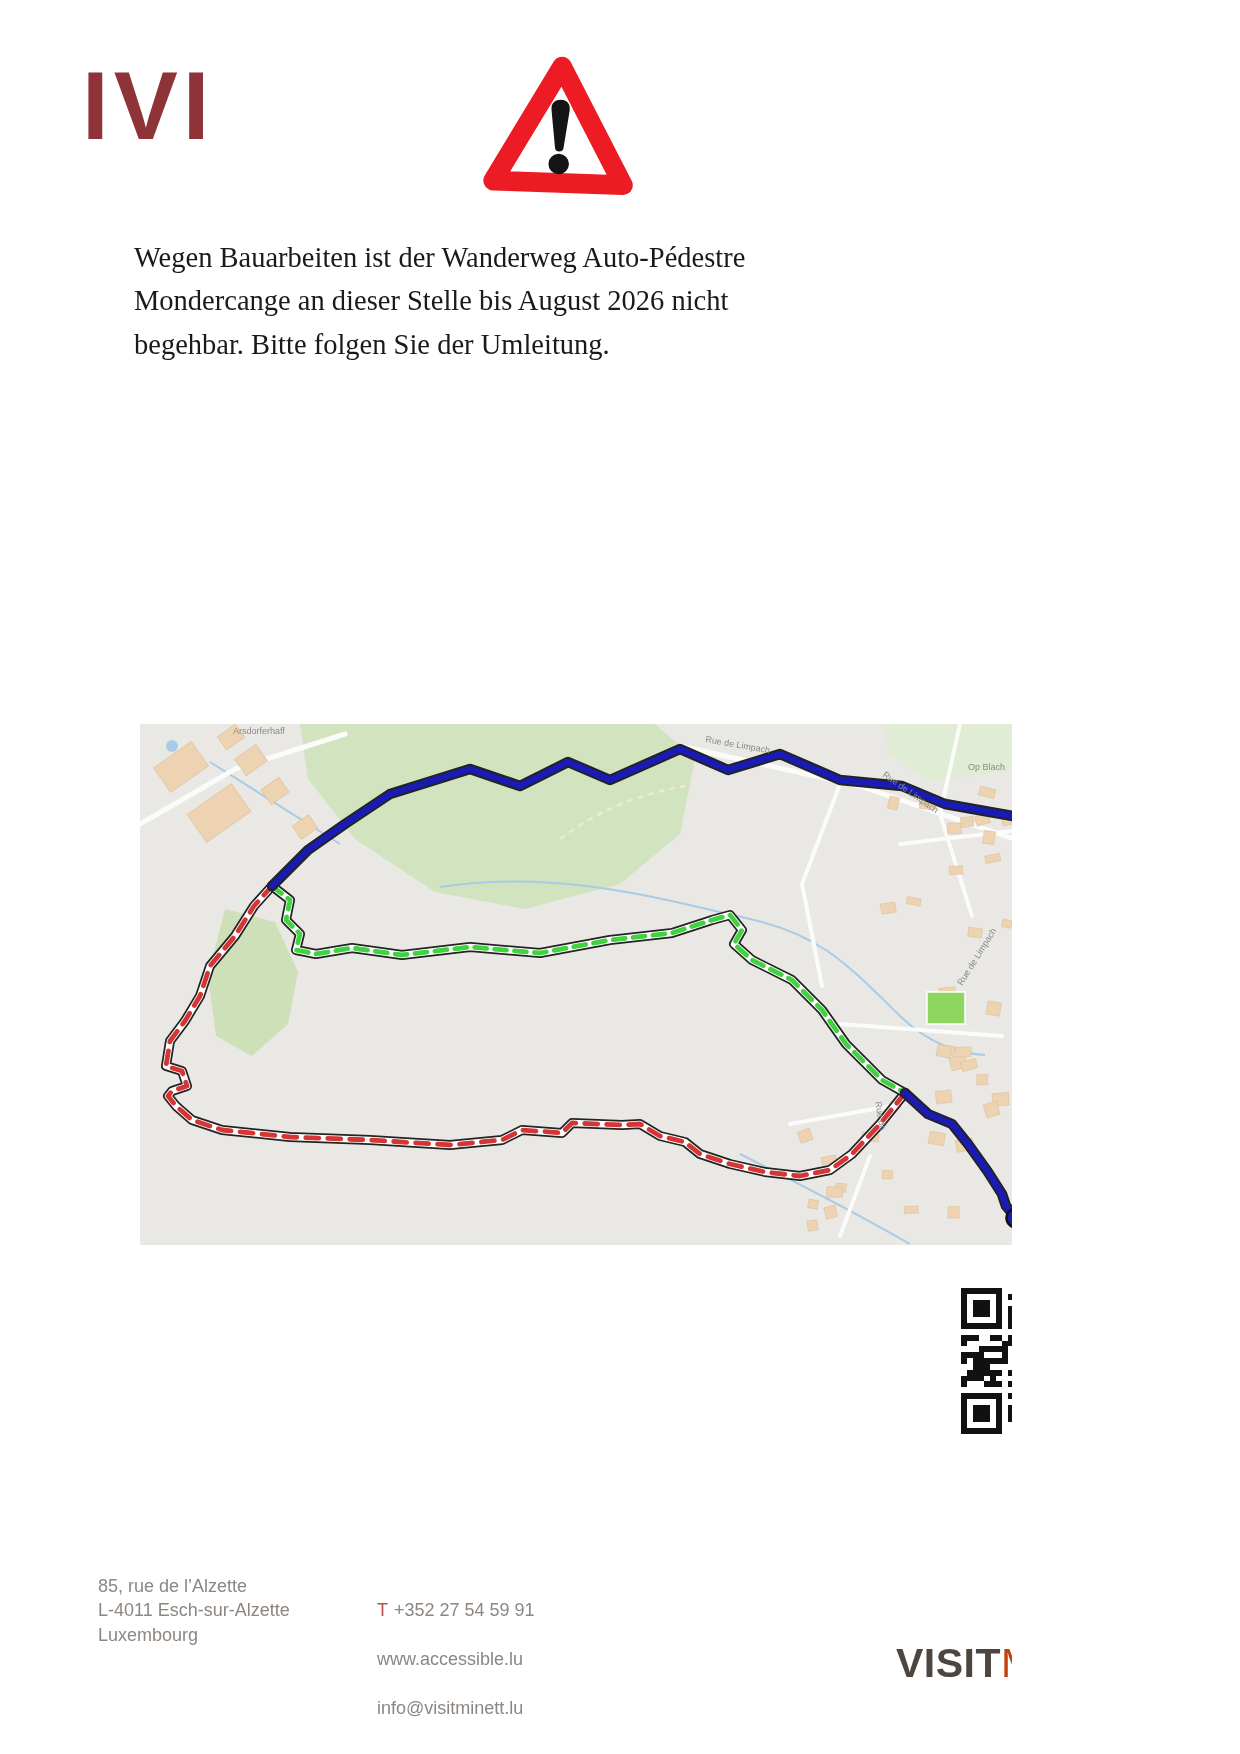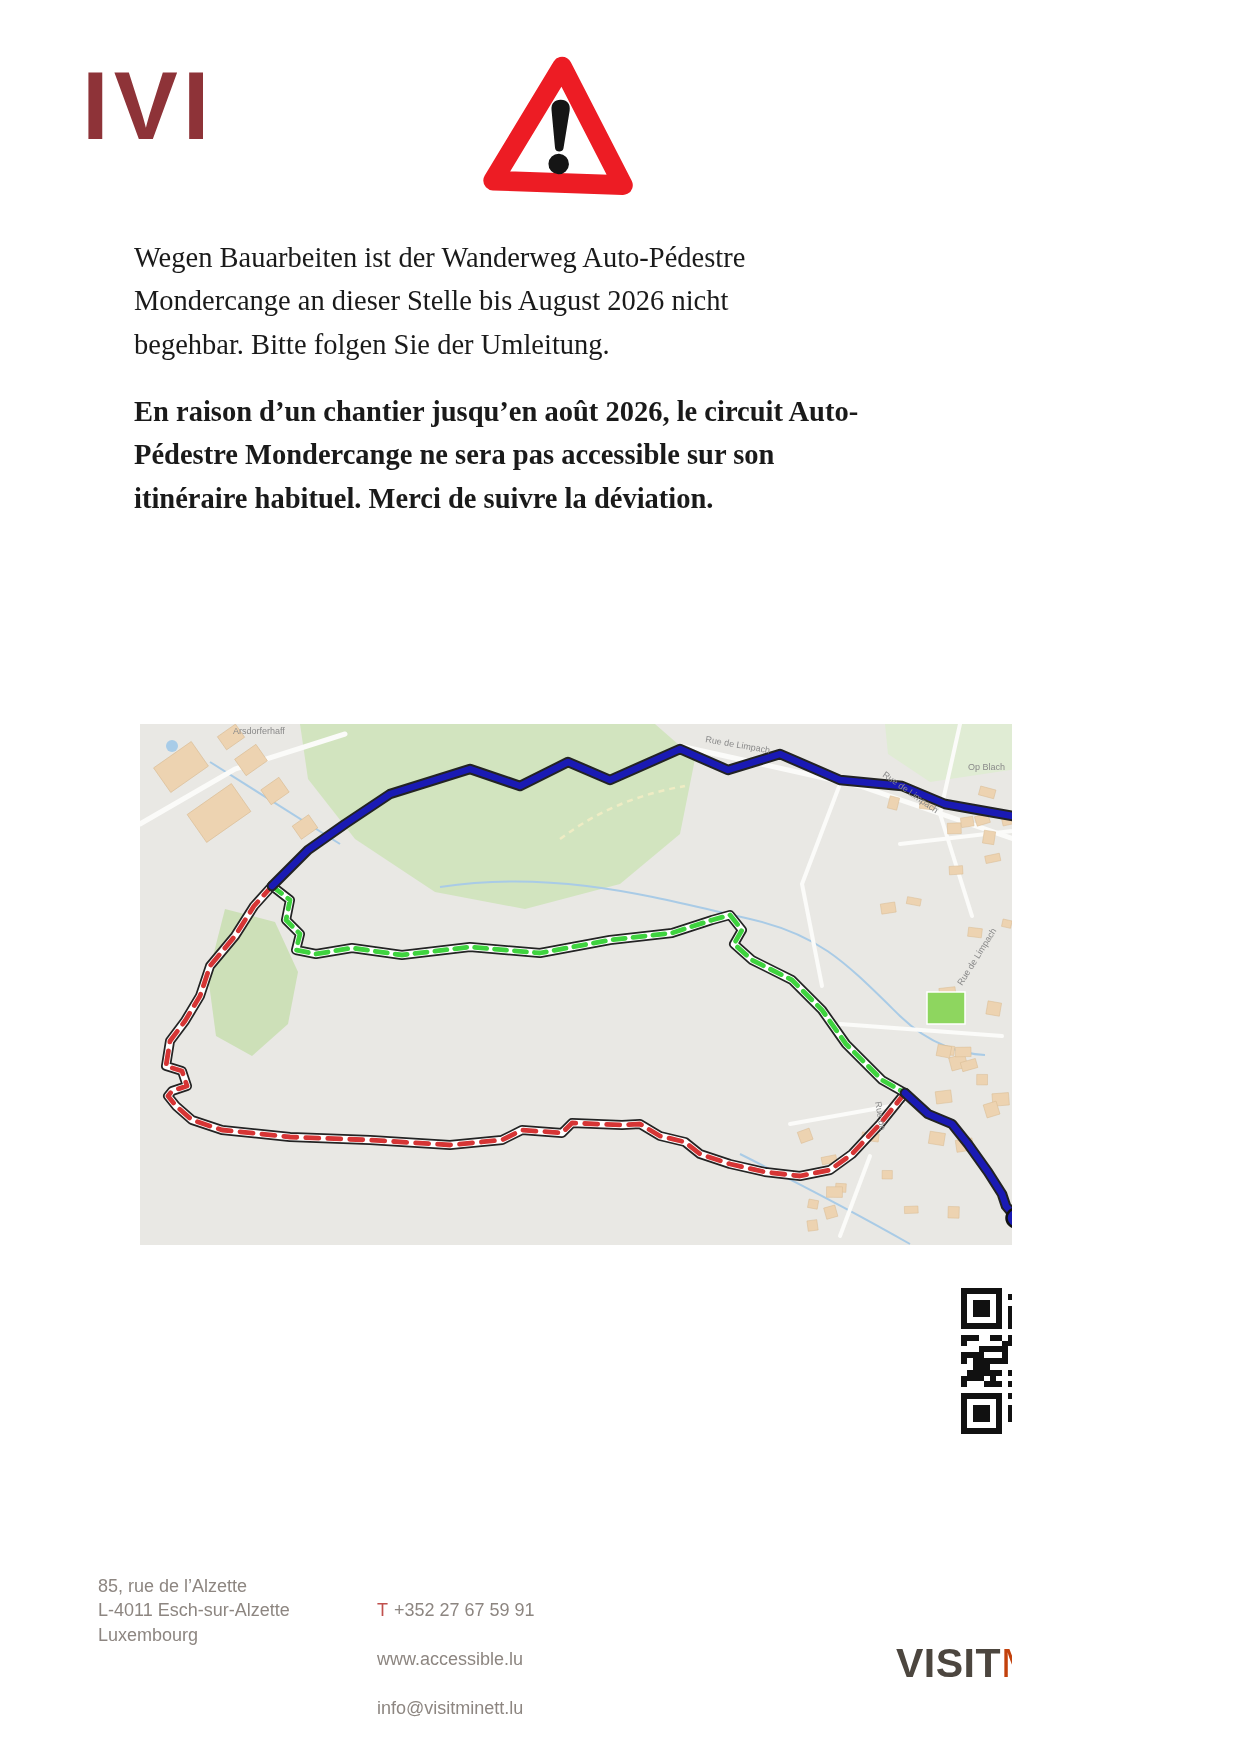--- a/index.html
+++ b/index.html
@@ -47,23 +47,20 @@
       <path d="M50 7 L93 84 L7 84 Z" fill="#ffffff" stroke="#ed1c24" stroke-width="13" stroke-linejoin="round"></path>
       <path d="M50 29 C54 29 56.5 31.5 56 36 L52.8 61 C52.5 64 47.5 64 47.2 61 L44 36 C43.5 31.5 46 29 50 29 Z" fill="#151515"></path>
       <circle cx="50" cy="71.5" r="6.8" fill="#151515"></circle>
     </svg>
   </div>
 
   <div id="notice">
     <p class="para">Wegen Bauarbeiten ist der Wanderweg Auto-Pédestre
 Mondercange an dieser Stelle bis August 2026 nicht
 begehbar. Bitte folgen Sie der Umleitung.</p>
-    <p class="para bold">En raison d’un chantier jusqu’en août 2026, le circuit Auto-
-Pédestre Mondercange ne sera pas accessible sur son
-itinéraire habituel. Merci de suivre la déviation.</p>
   </div>
 
   <div id="mapwrap">
     <svg id="mapsvg" viewBox="0 0 960 521" width="960" height="521">
 
       <rect x="0" y="0" width="960" height="521" fill="#e9e8e4"></rect>
 
       <g>
         <path d="M160,0 L515,0 L555,35 L540,110 L480,160 L385,185 L295,168 L215,115 L168,55 Z" fill="#d2e4bf"></path>
         <path d="M85,185 L135,198 L158,248 L148,300 L112,332 L76,312 L68,252 Z" fill="#cde0b8"></path>
@@ -419,20 +416,20 @@
         <rect x="1" y="19" width="5" height="5" fill="#fff"></rect>
         <rect x="2" y="20" width="3" height="3" fill="#111"></rect>
       </svg>
   </div>
 
   <div id="footer-address">85, rue de l’Alzette
 L-4011 Esch-sur-Alzette
 Luxembourg</div>
 
   <div id="footer-contact">
-    <div class="contact-line"><span class="tprefix">T</span><span>+352 27 67 59 91</span></div>
+    <div class="contact-line"><span class="tprefix">T</span><span>+352 27 54 59 91</span></div>
     <div class="contact-line">www.accessible.lu</div>
     <div class="contact-line">info@visitminett.lu</div>
   </div>
 
   <div id="brand"><span class="b">VISIT</span><span class="l">MINETT</span></div>
 
 </div>
 
 </body></html>

